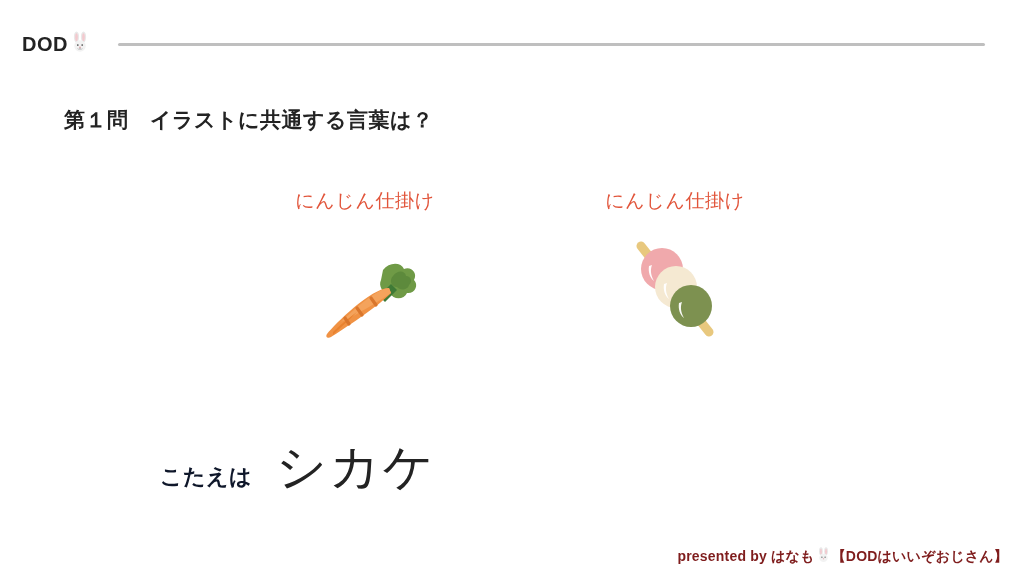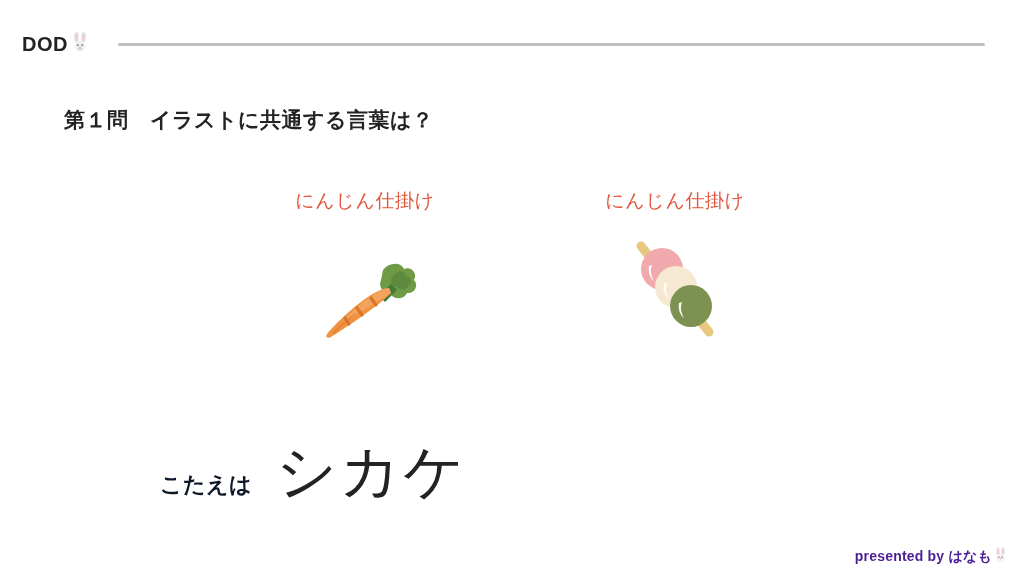--- a/index.html
+++ b/index.html
@@ -101,35 +101,35 @@
     align-items: baseline;
   }
   .answer-label {
     font-size: 22px;
     font-weight: bold;
     color: #0f172a;
     letter-spacing: 0.5px;
   }
   .answer-value {
     margin-left: 24px;
-    font-size: 60px;
+    font-size: 50px;
     font-weight: normal;
     color: #232323;
     letter-spacing: 2px;
     line-height: 1;
   }
 
   
   .slide-footer {
     position: absolute;
     right: 16px;
     bottom: 17px;
     font-size: 14px;
     font-weight: bold;
-    color: #4c1d95;
+    color: #7f1d1d;
     letter-spacing: 0.2px;
     white-space: nowrap;
     display: flex;
     align-items: center;
     gap: 1px;
   }
   .emoji-inline {
     display: inline-block;
     vertical-align: middle;
   }
@@ -207,13 +207,14 @@
       <ellipse cx="13" cy="12" rx="5.2" ry="11" fill="#e8e8e8"></ellipse>
       <ellipse cx="27" cy="12" rx="5.2" ry="11" fill="#e8e8e8"></ellipse>
       <ellipse cx="13" cy="12.5" rx="2.6" ry="8" fill="#f3c9ce"></ellipse>
       <ellipse cx="27" cy="12.5" rx="2.6" ry="8" fill="#f3c9ce"></ellipse>
       <circle cx="20" cy="30" r="11.5" fill="#f2f2f2"></circle>
       <circle cx="15.6" cy="28" r="1.7" fill="#555555"></circle>
       <circle cx="24.4" cy="28" r="1.7" fill="#555555"></circle>
       <ellipse cx="20" cy="32.4" rx="1.9" ry="1.4" fill="#e8a0a6"></ellipse>
     </svg>
   </span>
+  <span>【DODはいいぞおじさん】</span>
 </div>
 
 </body></html>

